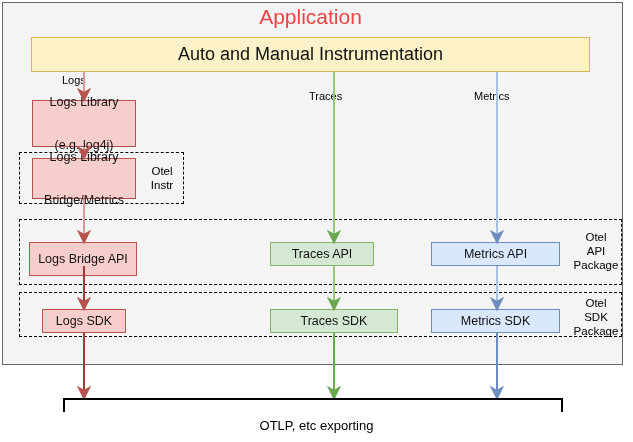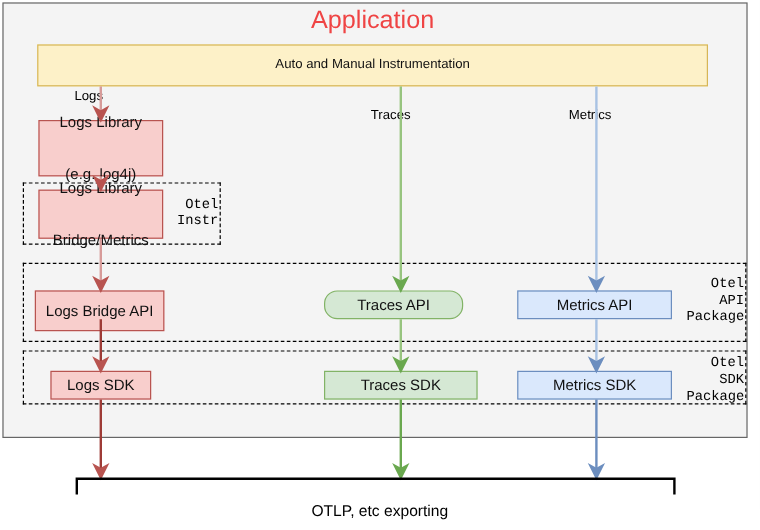--- a/index.html
+++ b/index.html
@@ -49,21 +49,21 @@
     align-items: center;
     justify-content: center;
     text-align: center;
     font-size: 12.5px;
     line-height: 15px;
     color: #111111;
   }
   .node.instr {
     background: #fdf1c8;
     border: 1px solid #d6b656;
-    font-size: 11px;
+    font-size: 18px;
   }
   .node.logs {
     background: #f8cecc;
     border: 1px solid #b85450;
     gap: 28px;
   }
   .node.traces {
     background: #d5e8d4;
     border: 1px solid #82b366;
   }
@@ -74,26 +74,25 @@
 
   
   .group {
     position: absolute;
     box-sizing: border-box;
     border: 1.5px dashed #000000;
     background: transparent;
   }
   .group-label {
     position: absolute;
-    text-align: right;
+    text-align: center;
     font-size: 11.5px;
     line-height: 14px;
     color: #000000;
     white-space: pre-line;
-    font-family: Liberation Mono, monospace;
   }
 
   
   .edge-label {
     position: absolute;
     font-size: 11px;
     line-height: 13px;
     color: #000000;
     white-space: nowrap;
   }
@@ -148,21 +147,21 @@
   </div>
 
   <div class="group" style="left:19px; top:219px; width:603px; height:66px;"></div>
   <div class="group-label" style="left:572px; top:230px; width:48px;">Otel
 API
 Package</div>
 
   <div class="node logs" style="left:29px; top:242px; width:108px; height:34px;">
     <span>Logs Bridge API</span>
   </div>
-  <div class="node traces" style="left:270px; top:242px; width:116px; height:24px;border-radius:11px;">
+  <div class="node traces" style="left:270px; top:242px; width:104px; height:24px;">
     <span>Traces API</span>
   </div>
   <div class="node metrics" style="left:431px; top:242px; width:129px; height:24px;">
     <span>Metrics API</span>
   </div>
 
   <div class="group" style="left:19px; top:292px; width:603px; height:45px;"></div>
   <div class="group-label" style="left:572px; top:296px; width:48px;">Otel
 SDK
 Package</div>

